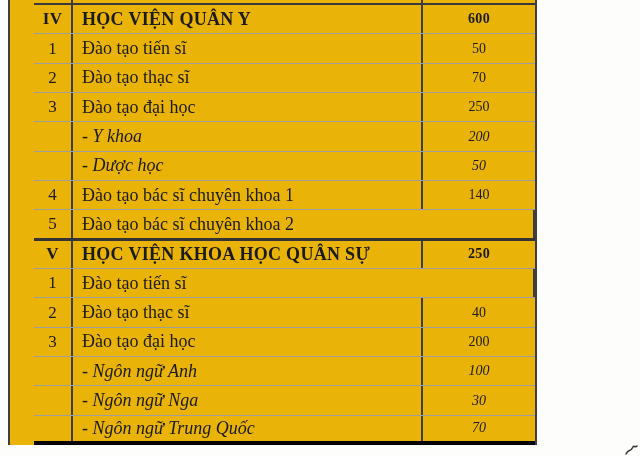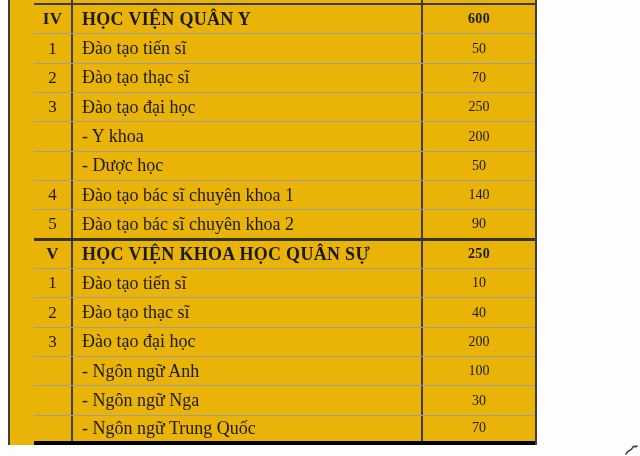--- a/index.html
+++ b/index.html
@@ -68,20 +68,21 @@
     width: 112px;
     justify-content: center;
     font-size: 14px;
   }
   .row.section .cell {
     font-weight: bold;
     letter-spacing: 0.3px;
   }
   .row.sub .cell.label,
   .row.sub .cell.value {
+    font-style: italic;
   }
   .ink-mark {
     position: absolute;
     right: 1px;
     bottom: 0px;
     width: 14px;
     height: 12px;
   }
 </style>
 </head>
@@ -125,31 +126,29 @@
     <div class="cell value">50</div>
   </div>
       <div class="row normal">
     <div class="cell no">4</div>
     <div class="cell label">Đào tạo bác sĩ chuyên khoa 1</div>
     <div class="cell value">140</div>
   </div>
       <div class="row normal section-bottom">
     <div class="cell no">5</div>
     <div class="cell label">Đào tạo bác sĩ chuyên khoa 2</div>
-    <div class="cell value">90</div>
   </div>
       <div class="row section section-top">
     <div class="cell no">V</div>
     <div class="cell label">HỌC VIỆN KHOA HỌC QUÂN SỰ</div>
     <div class="cell value">250</div>
   </div>
       <div class="row normal">
     <div class="cell no">1</div>
     <div class="cell label">Đào tạo tiến sĩ</div>
-    <div class="cell value">10</div>
   </div>
       <div class="row normal">
     <div class="cell no">2</div>
     <div class="cell label">Đào tạo thạc sĩ</div>
     <div class="cell value">40</div>
   </div>
       <div class="row normal">
     <div class="cell no">3</div>
     <div class="cell label">Đào tạo đại học</div>
     <div class="cell value">200</div>

